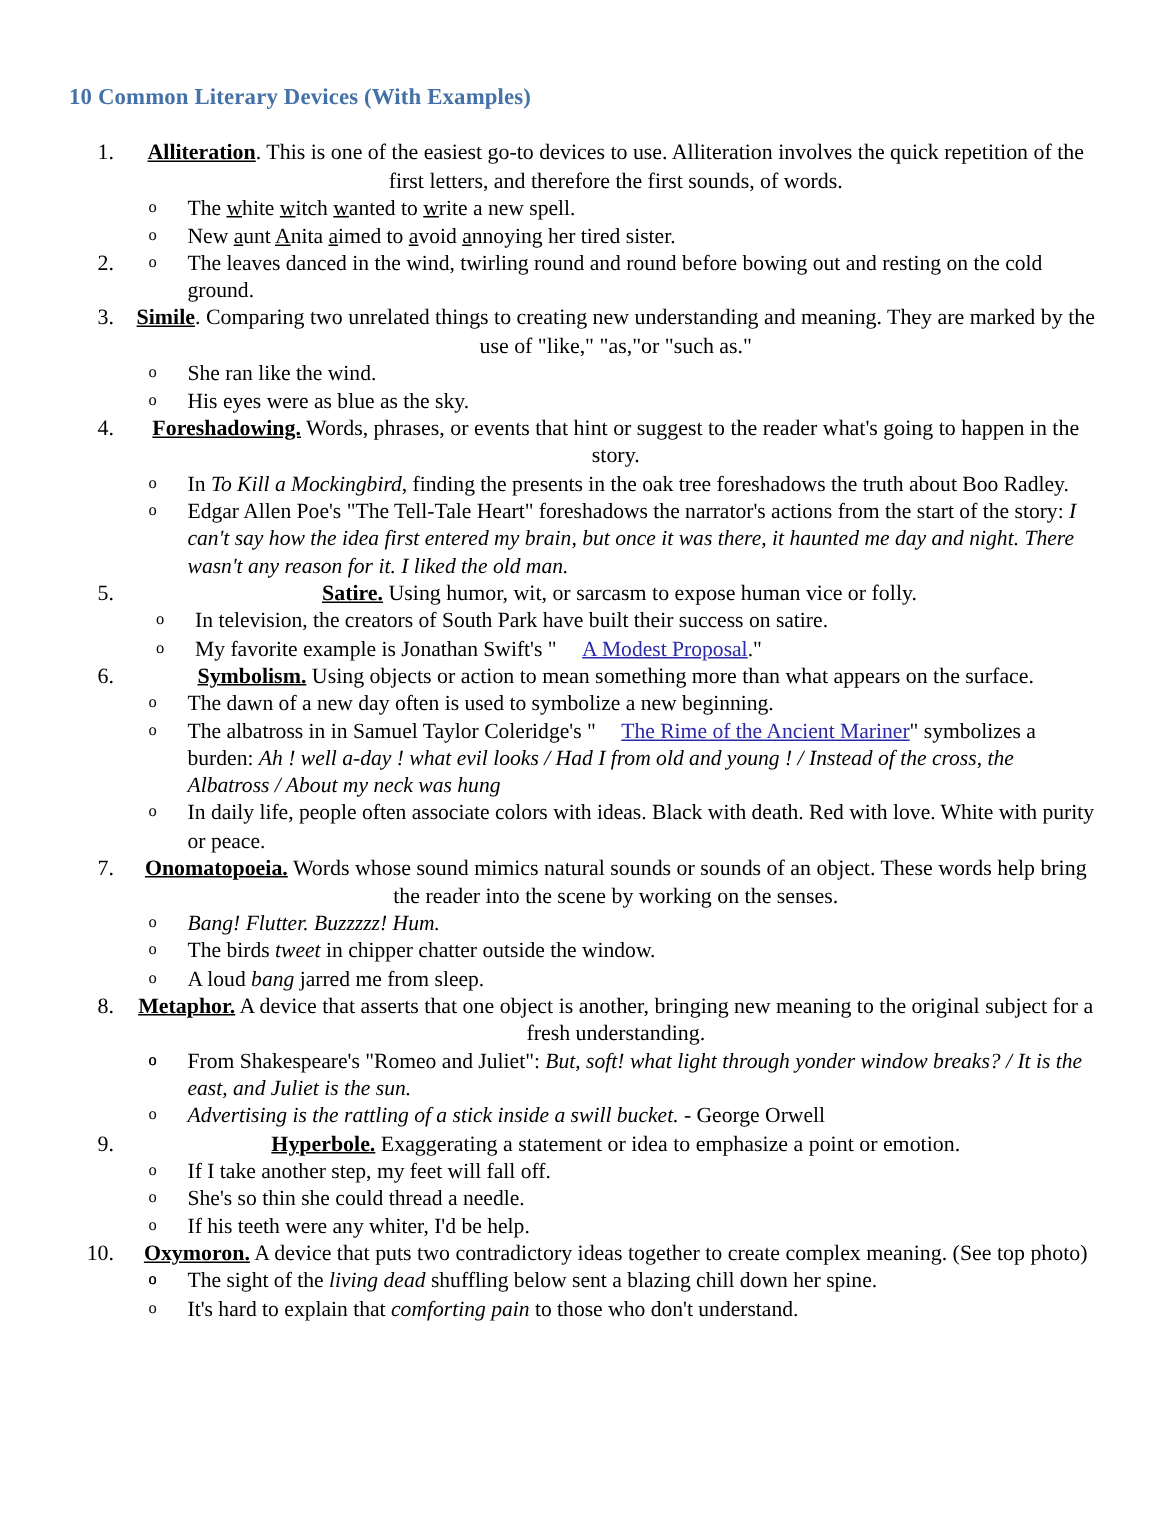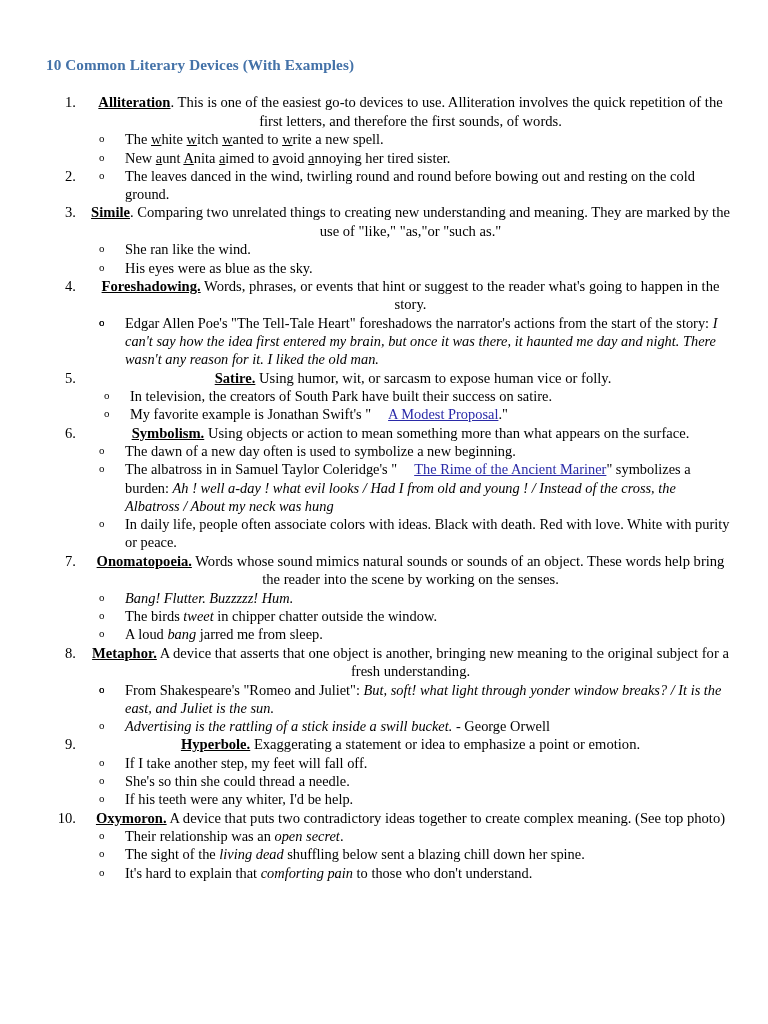--- a/index.html
+++ b/index.html
@@ -119,21 +119,21 @@
       <ul class="examples">
         <li><span class="bullet">o</span><span>She ran like the wind.</span></li>
         <li><span class="bullet">o</span><span>His eyes were as blue as the sky.</span></li>
       </ul>
     </li>
 
     <li>
       <span class="num">4.</span>
       <p class="lead"><span class="term">Foreshadowing.</span><span> Words, phrases, or events that hint or suggest to the reader what's going to happen in the story.</span></p>
       <ul class="examples">
-        <li><span class="bullet">o</span></li>
+        <li><span class="bullet">o</span><span>In <span class="it">To Kill a Mockingbird</span>, finding the presents in the oak tree foreshadows the truth about Boo Radley.</span></li>
         <li><span class="bullet">o</span><span>Edgar Allen Poe's "The Tell-Tale Heart" foreshadows the narrator's actions from the start of the story: <span class="it">I can't say how the idea first entered my brain, but once it was there, it haunted me day and night. There wasn't any reason for it. I liked the old man.</span></span></li>
       </ul>
     </li>
 
     <li class="wide-num">
       <span class="num">5.</span>
       <p class="lead"><span class="term">Satire.</span><span> Using humor, wit, or sarcasm to expose human vice or folly.</span></p>
       <ul class="examples">
         <li><span class="bullet">o</span><span>In television, the creators of South Park have built their success on satire.</span></li>
         <li><span class="bullet">o</span><span>My favorite example is Jonathan Swift's "<a class="link" href="#">A Modest Proposal</a>."</span></li>
@@ -177,20 +177,20 @@
         <li><span class="bullet">o</span><span>If I take another step, my feet will fall off.</span></li>
         <li><span class="bullet">o</span><span>She's so thin she could thread a needle.</span></li>
         <li><span class="bullet">o</span><span>If his teeth were any whiter, I'd be help.</span></li>
       </ul>
     </li>
 
     <li>
       <span class="num">10.</span>
       <p class="lead"><span class="term">Oxymoron.</span><span> A device that puts two contradictory ideas together to create complex meaning. (See top photo)</span></p>
       <ul class="examples">
-        <li><span class="bullet">o</span><span>Their relationship was an <span class="it">open secret</span>.</span></li>
+        <li><span class="bullet">o</span></li>
         <li><span class="bullet">o</span><span>The sight of the <span class="it">living dead</span> shuffling below sent a blazing chill down her spine.</span></li>
         <li><span class="bullet">o</span><span>It's hard to explain that <span class="it">comforting pain</span> to those who don't understand.</span></li>
       </ul>
     </li>
 
   </ol>
 </div>
 
 </body></html>

